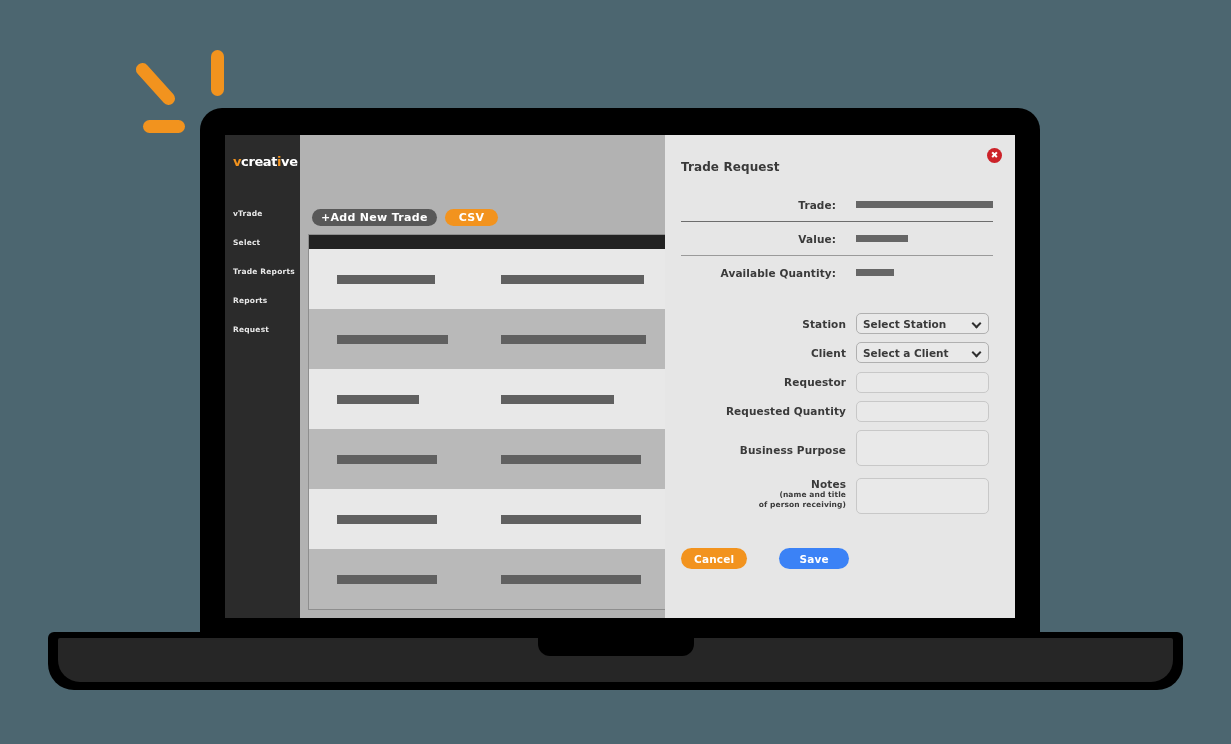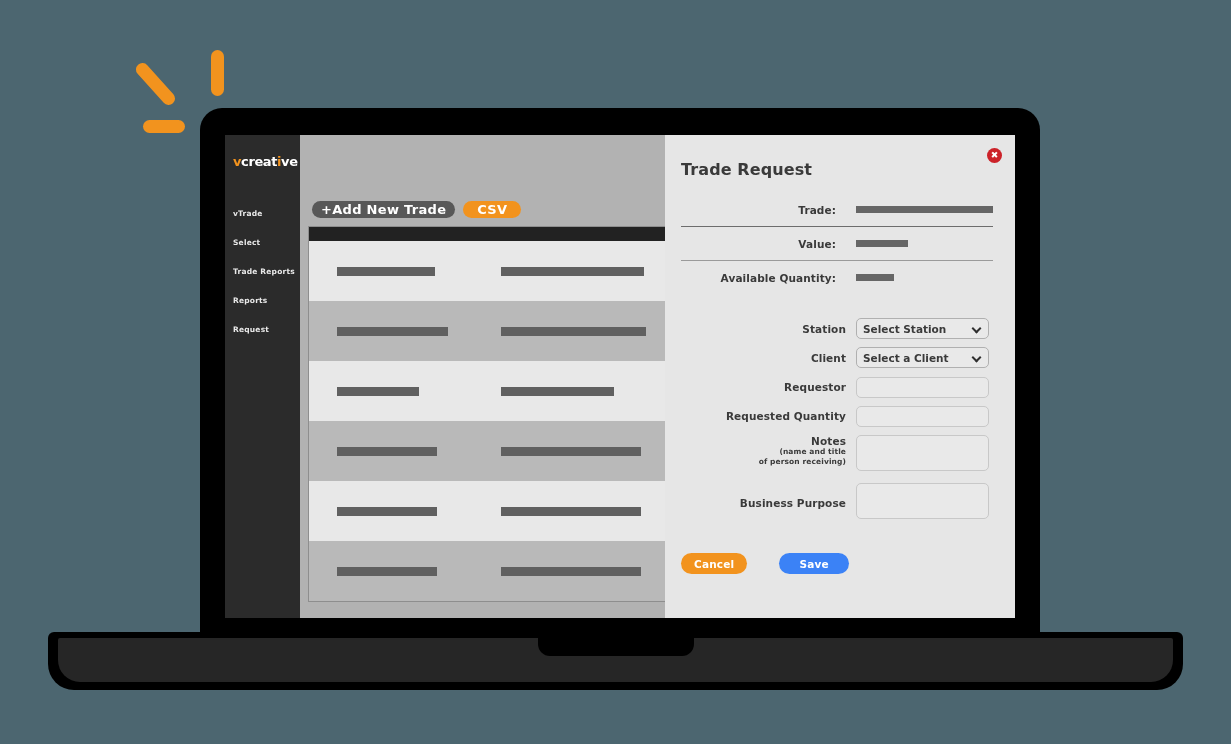--- a/index.html
+++ b/index.html
@@ -146,28 +146,29 @@
   }
   .toolbar {
     padding: 66px 0 0 12px;
     display: flex;
     gap: 8px;
     align-items: center;
   }
   .btn-pill {
     border: none;
     border-radius: 10px;
-    font-size: 13px;
+    font-size: 11px;
     font-weight: bold;
     color: #ffffff;
     letter-spacing: 0.3px;
     height: 17px;
     padding: 0 9px;
     cursor: pointer;
     font-family: "DejaVu Sans", sans-serif;
+    margin-top: 8px;
   }
   .btn-dark { background: #585858; }
   .btn-orange { background: #f2931e; padding: 0 14px; }
 
   .table-wrap {
     margin: 8px 8px 0 8px;
     border: 1px solid #8e8e8e;
     background: #e4e4e4;
   }
   .table-head {
@@ -213,21 +214,21 @@
     color: #ffffff;
     font-size: 9px;
     line-height: 15px;
     text-align: center;
     font-weight: bold;
     cursor: pointer;
     font-family: "DejaVu Sans", sans-serif;
   }
   .modal-title {
     padding: 25px 0 0 16px;
-    font-size: 16px;
+    font-size: 12px;
     font-weight: bold;
     color: #3a3a3a;
     letter-spacing: 0.1px;
   }
 
   .readonly-block { padding: 14px 22px 0 16px; }
   .ro-row {
     display: flex;
     align-items: center;
     height: 33px;
@@ -472,33 +473,33 @@
             </div>
           </div>
 
           <div class="f-row">
             <div class="f-label">Requested Quantity</div>
             <div class="f-control">
               <input class="text-input" type="text" placeholder="" style="">
             </div>
           </div>
 
+          <div class="f-row">
+            <div class="f-label">Business Purpose</div>
+            <div class="f-control">
+              <textarea class="text-area" placeholder="" style=""></textarea>
+            </div>
+          </div>
+
           <div class="f-row top-align">
             <div class="f-label">
               <span>Notes</span>
               <span class="sub">(name and title</span>
               <span class="sub">of person receiving)</span>
             </div>
-            <div class="f-control">
-              <textarea class="text-area" placeholder="" style=""></textarea>
-            </div>
-          </div>
-
-          <div class="f-row">
-            <div class="f-label">Business Purpose</div>
             <div class="f-control">
               <textarea class="text-area" placeholder="" style=""></textarea>
             </div>
           </div>
 
         </div>
 
         <div class="modal-actions">
           <button class="action-btn action-cancel">Cancel</button>
           <button class="action-btn action-save">Save</button>

